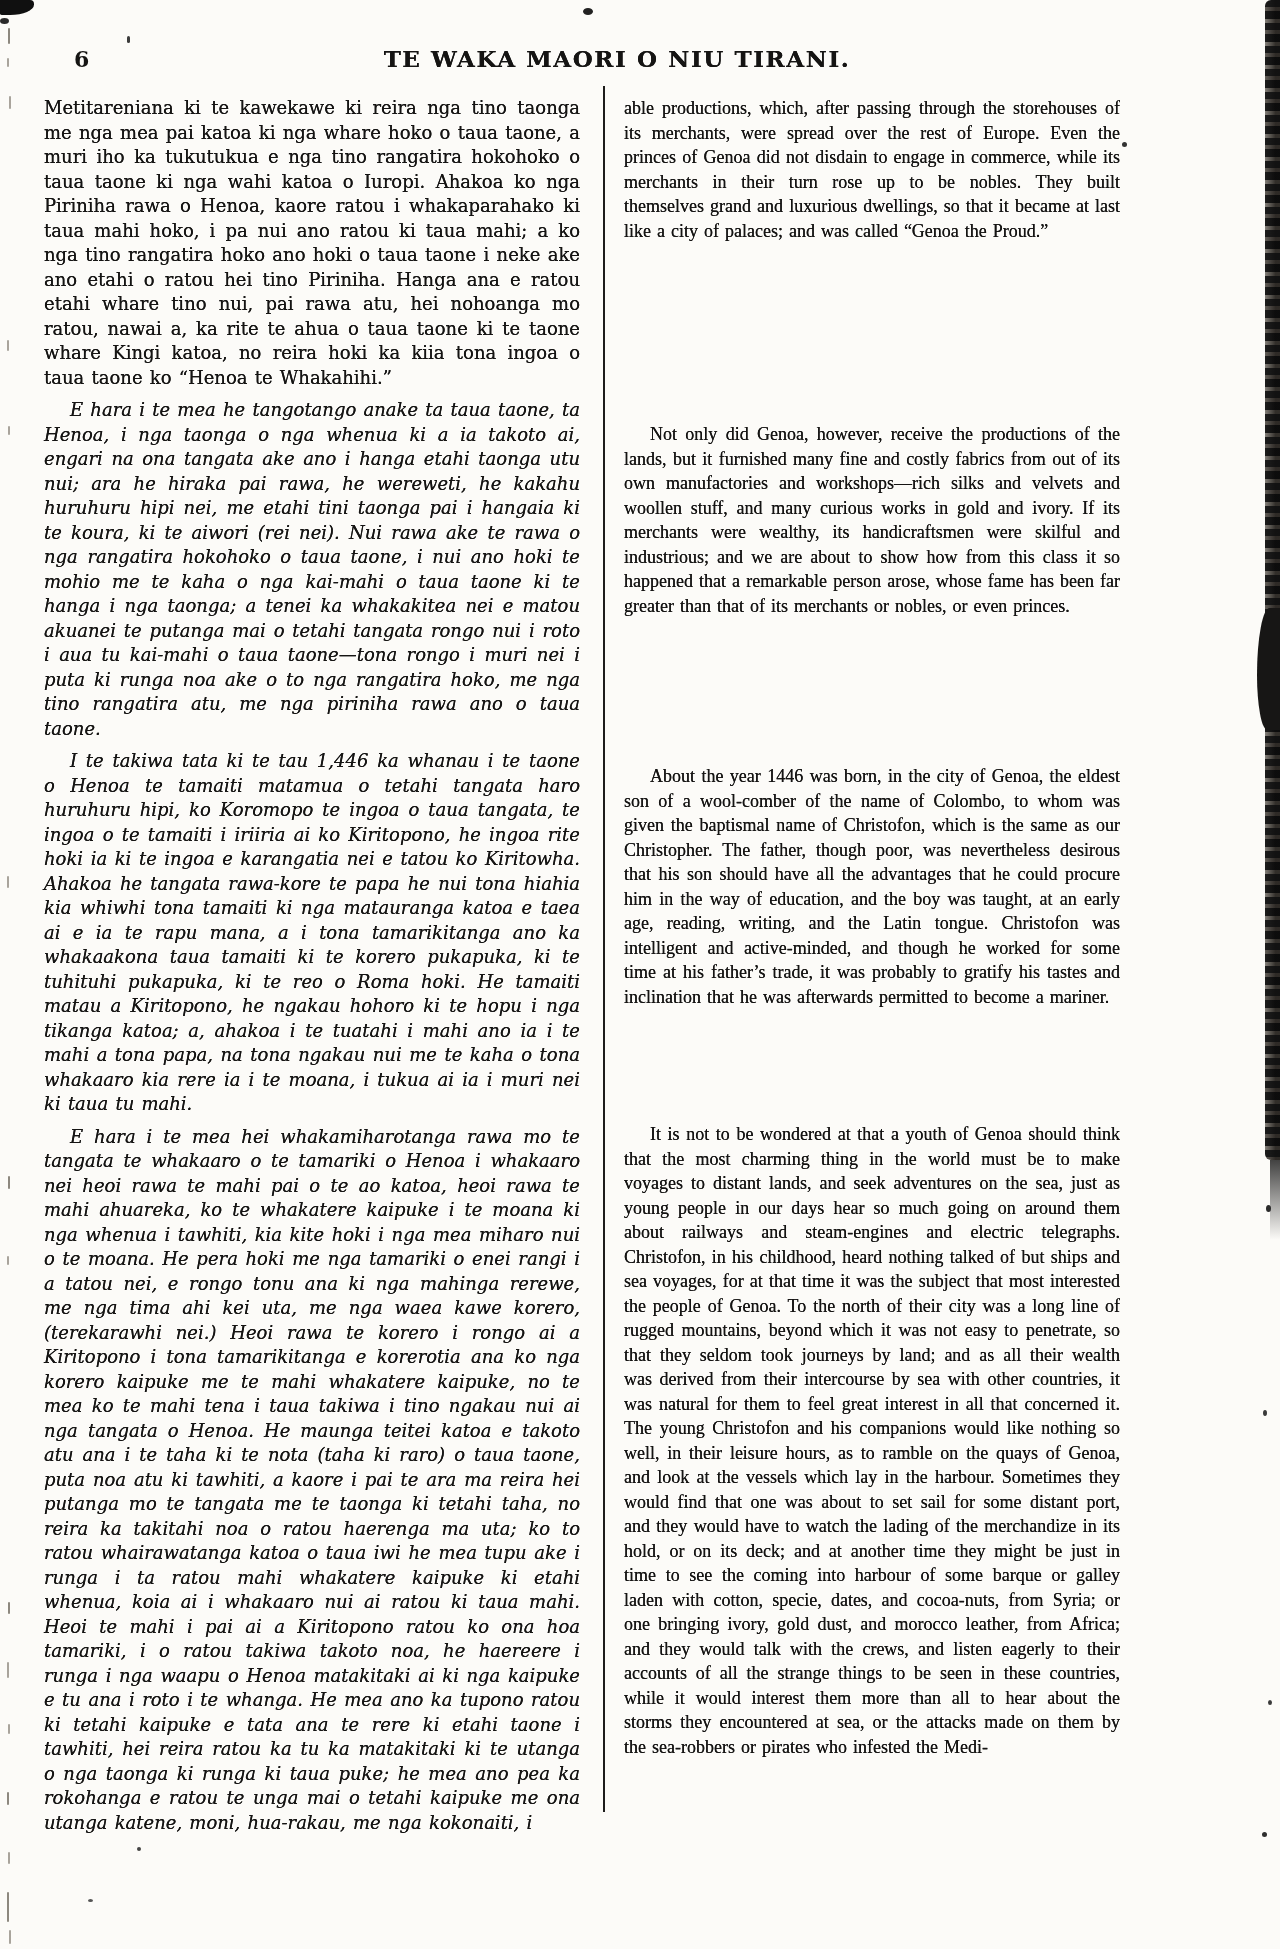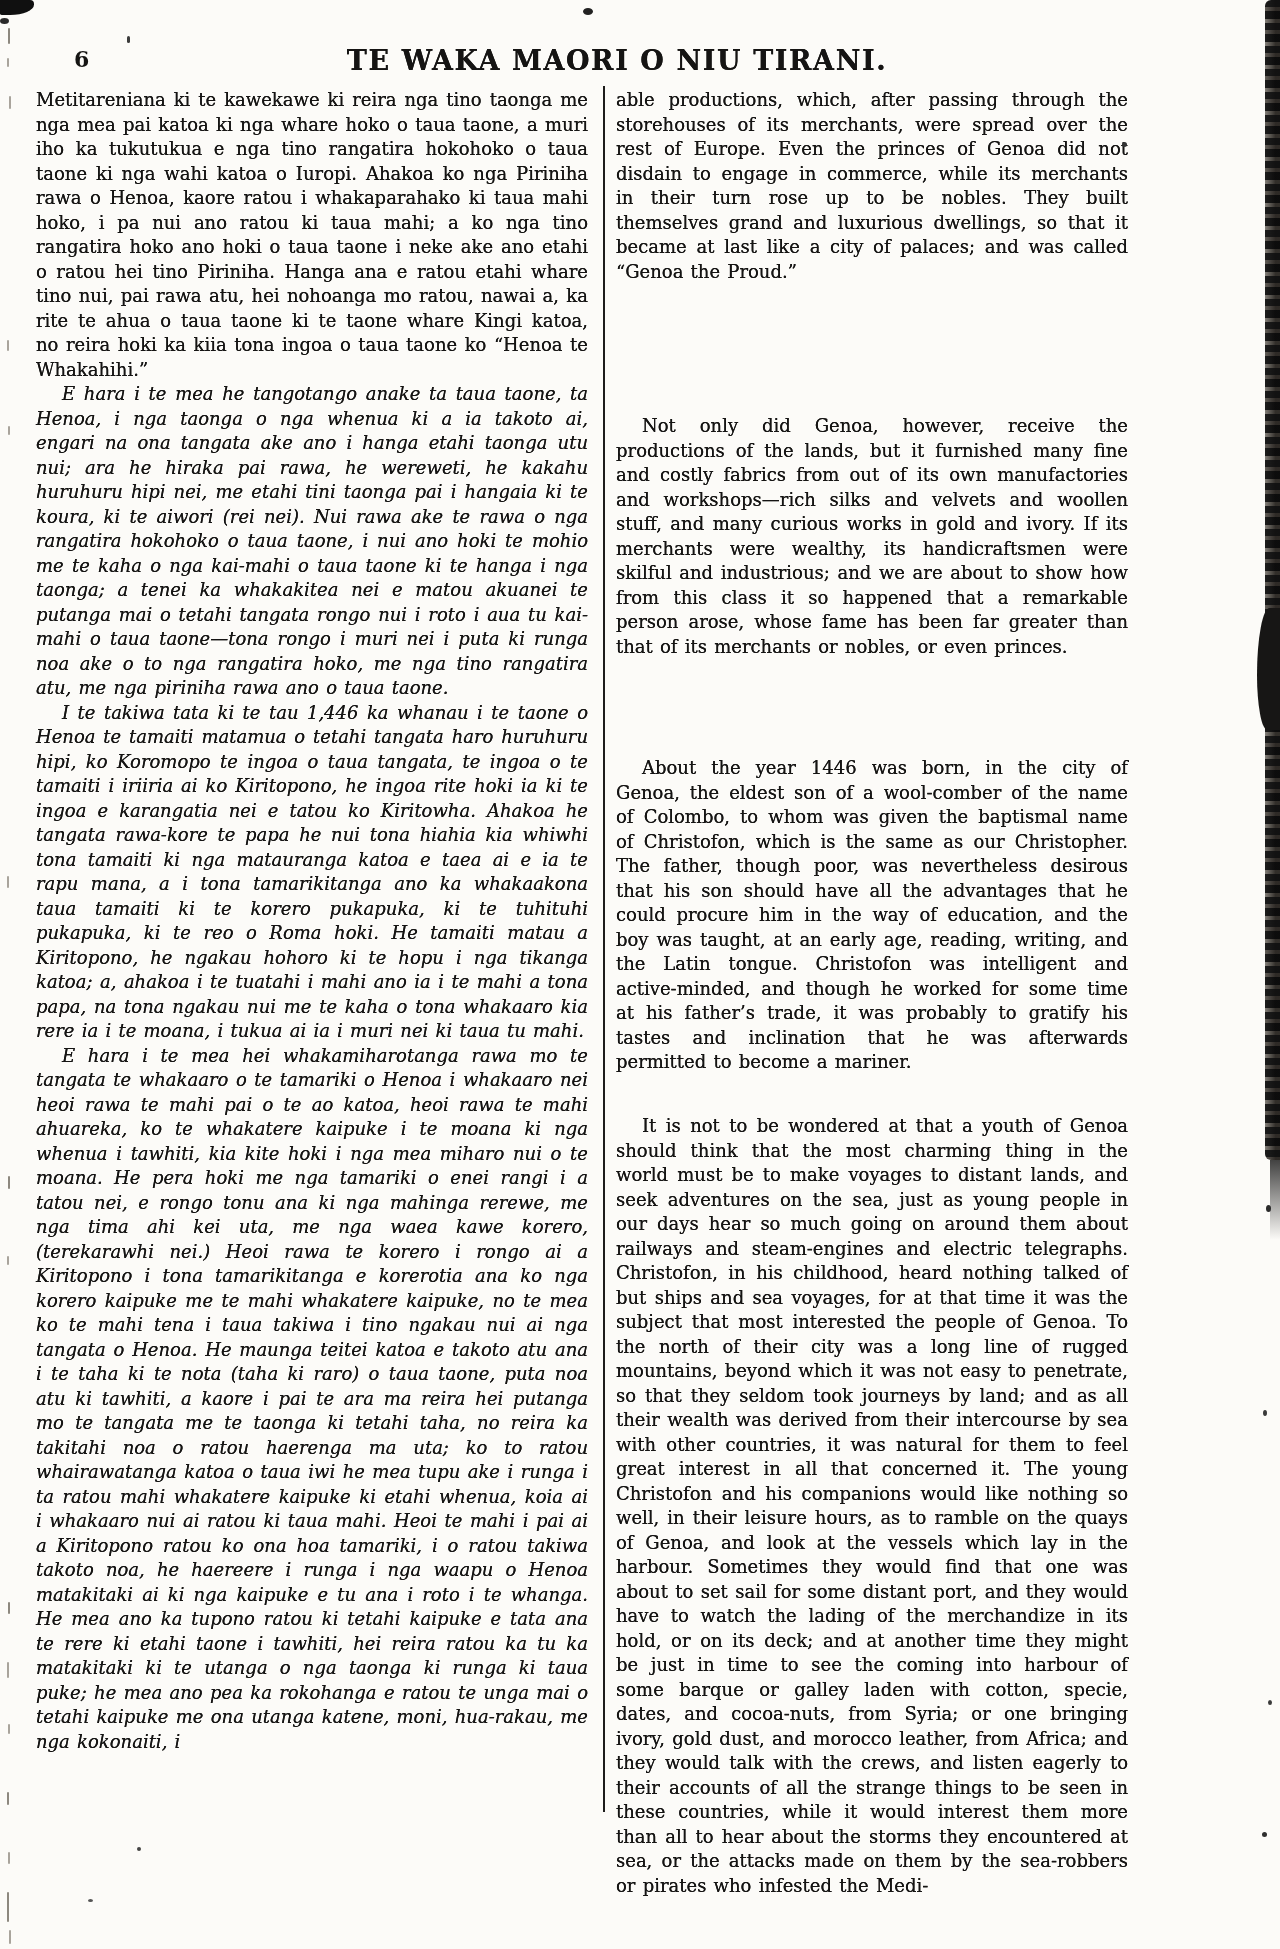--- a/index.html
+++ b/index.html
@@ -10,35 +10,35 @@
     font-family:"DejaVu Serif","Liberation Serif",serif;
     color:#151413;
   }
   
   .page-number{
     position:absolute;top:46px;left:74px;
     font-size:22px;font-weight:bold;letter-spacing:1px;
   }
   .page-title{
     position:absolute;top:45px;left:0;width:1234px;margin:0;
-    text-align:center;font-size:27px;font-weight:bold;letter-spacing:1.6px;
+    text-align:center;font-size:23px;font-weight:bold;letter-spacing:1.6px;
     text-shadow:0 0 .4px #151413;
   }
   
   .col{
     position:absolute;top:88px;
     font-size:18px;line-height:24.5px;
     text-align:justify;word-spacing:1.5px;
     text-shadow:0 0 .3px #1a1a1a;
   }
   .col-left{left:36px;width:552px;}
   .col-right{left:616px;width:522px;height:1745px;}
-  .para{margin:0;padding:0;}
+  .para{margin:8px;padding:0;}
   .col-left .para + .para{text-indent:26px;font-style:italic;}
-  .col-right .para{position:absolute;left:0;right:10px;}
+  .col-right .para{position:absolute;left:0;right:10px;font-family:Liberation Serif, serif;}
   .col-right .para:nth-child(1){top:0;}
   .col-right .para:nth-child(2){top:326px;text-indent:26px;}
   .col-right .para:nth-child(3){top:668px;text-indent:26px;}
   .col-right .para:nth-child(4){top:1026px;text-indent:26px;}
   .divider{
     position:absolute;left:603px;top:86px;width:2px;height:1726px;
     background:#1d1c1b;
   }
   
   .corner-blob{

